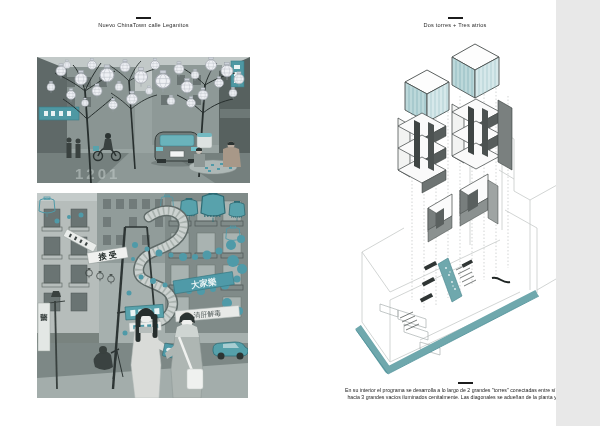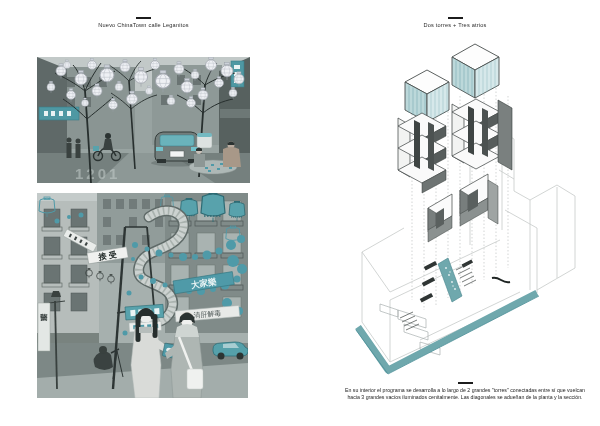--- a/index.html
+++ b/index.html
@@ -1,16 +1,16 @@
 <!DOCTYPE html>
 <html><head>
 <meta charset="utf-8">
 <style>
   html,body{margin:0;padding:0;background:#e8e8e8;}
-  .page{position:relative;width:600px;height:426px;background:#ffffff;overflow:hidden;
+  .page{position:relative;width:556px;height:426px;background:#ffffff;overflow:hidden;
         font-family:"Liberation Sans", sans-serif;color:#222;}
   .title-block{position:absolute;text-align:center;}
   .rule{height:1.5px;background:#1c1c1c;width:15px;margin:0 auto 3px auto;}
   .title-text{font-size:5.6px;letter-spacing:0.2px;color:#2b2b2b;line-height:1.2;}
   .caption-block{position:absolute;text-align:center;}
   .caption-text{font-size:5.2px;line-height:1.35;color:#1d1d1d;}
   svg{position:absolute;display:block;}
 </style>
 </head>
 <body>

